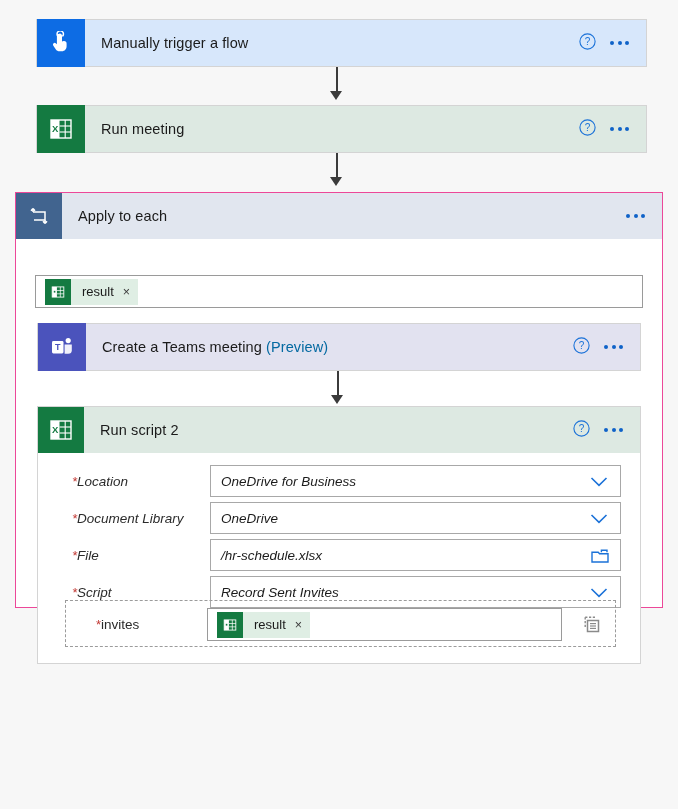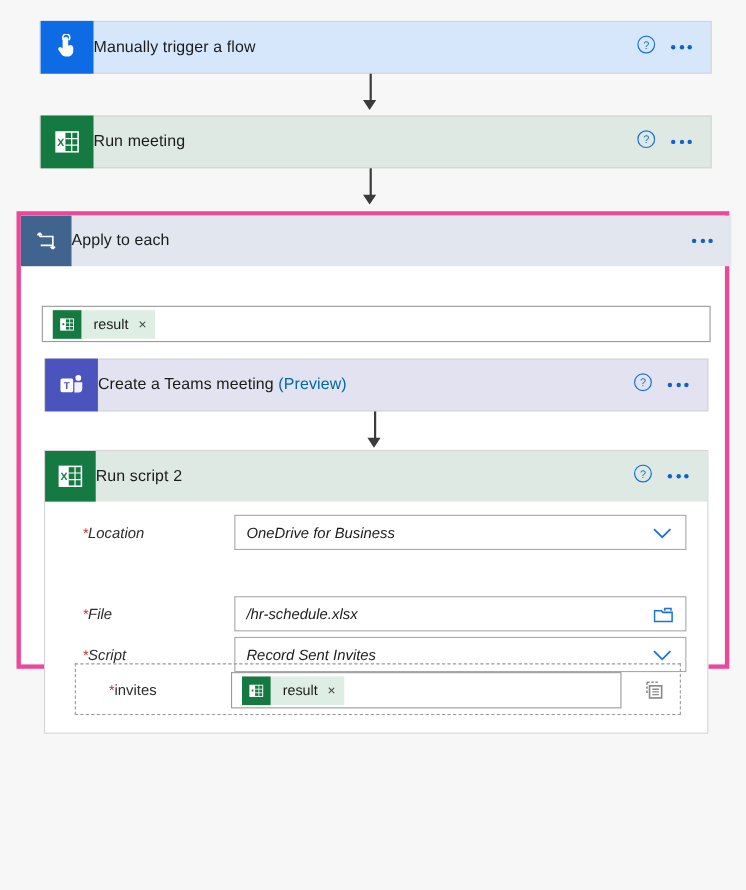--- a/index.html
+++ b/index.html
@@ -25,20 +25,21 @@
     height: 48px;
     border: 1px solid #d4d4d4;
   }
   .card-icon {
     width: 48px; height: 48px;
     flex: 0 0 48px;
     display: flex; align-items: center; justify-content: center;
   }
   .card-title {
     flex: 1 1 auto;
+    padding-left: 16px;
     font-size: 14.5px;
     color: #1b1b1b;
     white-space: nowrap;
     letter-spacing: .1px;
   }
   .card-title .preview {
     color: #0369a1;
     font-size: 14.5px;
   }
   .card-actions {
@@ -79,21 +80,21 @@
     border-right: 6.5px solid transparent;
     border-top: 9px solid #3b3b3b;
   }
 
   
   .loop-container {
     position: absolute;
     left: 15px; top: 192px;
     width: 648px; height: 416px;
     background: #ffffff;
-    border: 4px solid #ec4899;
+    border: 1px solid #ec4899;
   }
   .loop-header {
     position: absolute;
     left: 0; top: 0;
     width: 646px; height: 46px;
     display: flex; align-items: center;
   }
   .loop-header .card-icon { width: 46px; flex: 0 0 46px; height: 46px; }
 
   .field-label-row {
@@ -372,20 +373,33 @@
         <div class="form-input">
           <span>OneDrive for Business</span>
           <span class="chev">
             <svg width="18" height="12" viewBox="0 0 18 12">
               <path d="M1.5 2 L9 9.4 L16.5 2" fill="none" stroke="#1b72d8" stroke-width="1.6"></path>
             </svg>
           </span>
         </div>
       </div>
 
+      <div class="form-row" style="top:95px;">
+        <div class="form-label">
+          <span class="req-star">*</span><span>Document Library</span>
+        </div>
+        <div class="form-input">
+          <span>OneDrive</span>
+          <span class="chev">
+            <svg width="18" height="12" viewBox="0 0 18 12">
+              <path d="M1.5 2 L9 9.4 L16.5 2" fill="none" stroke="#1b72d8" stroke-width="1.6"></path>
+            </svg>
+          </span>
+        </div>
+      </div>
 
       <div class="form-row" style="top:132px;">
         <div class="form-label">
           <span class="req-star">*</span><span>File</span>
         </div>
         <div class="form-input">
           <span>/hr-schedule.xlsx</span>
           <span class="folder-btn">
             <svg width="18" height="16" viewBox="0 0 18 16">
               <path d="M1 4.2h6.2l1.4 1.5H17v8.3H1z" fill="none" stroke="#1b72d8" stroke-width="1.4"></path>

